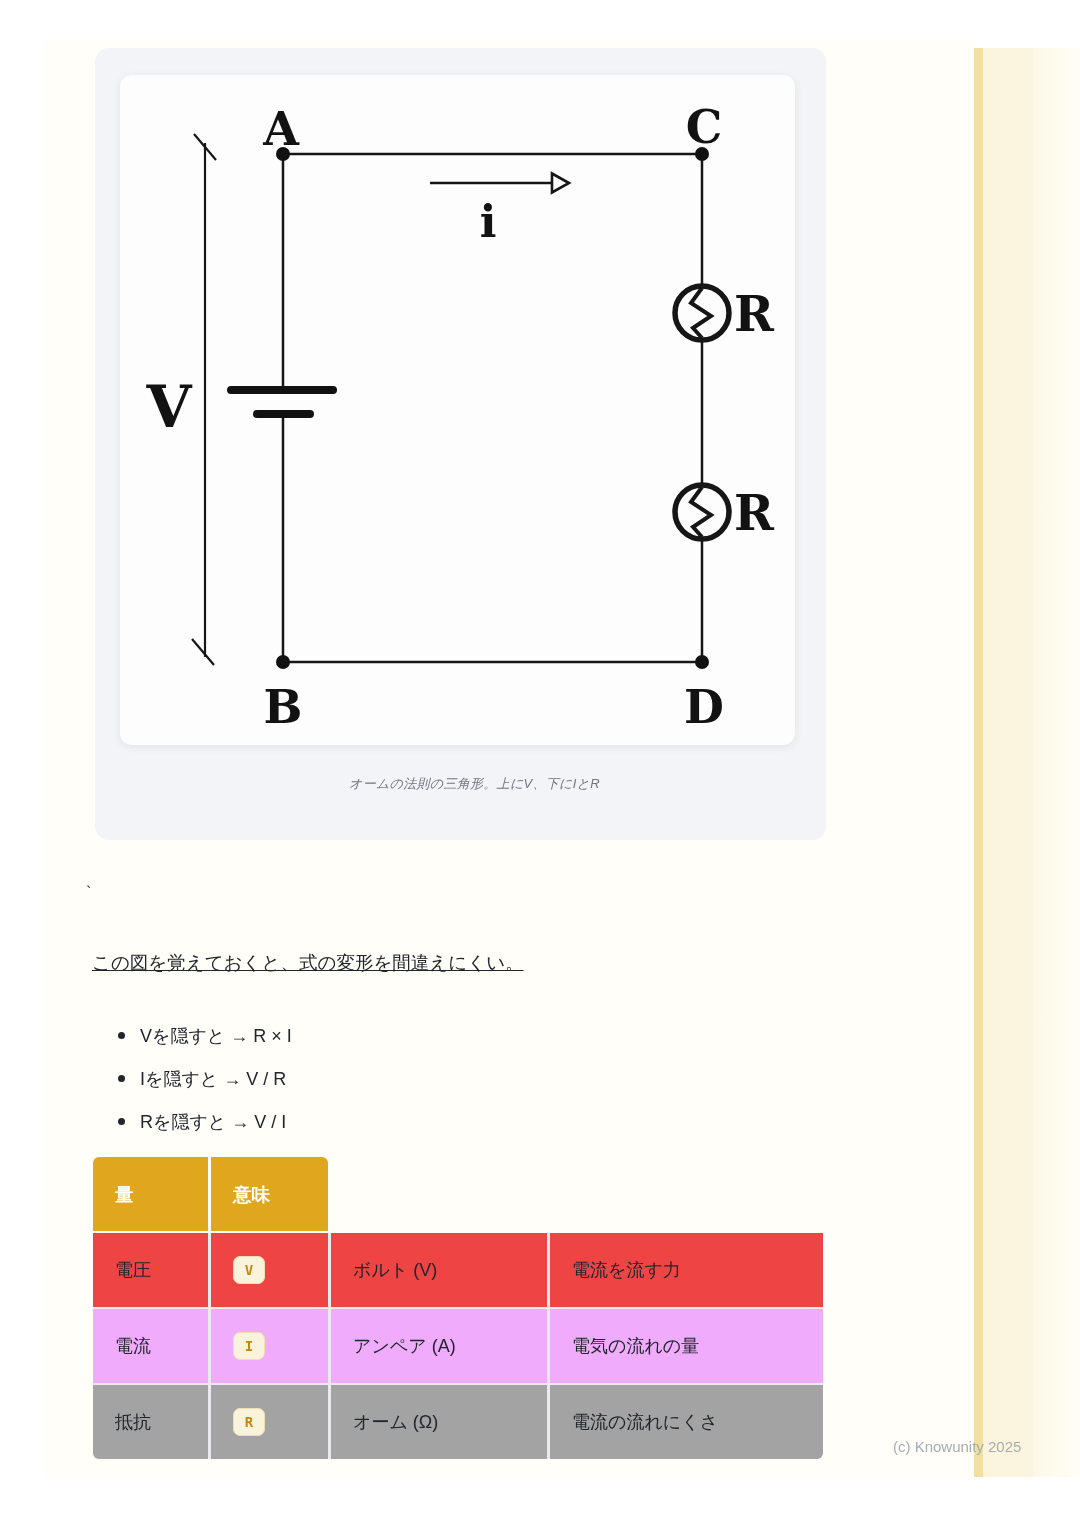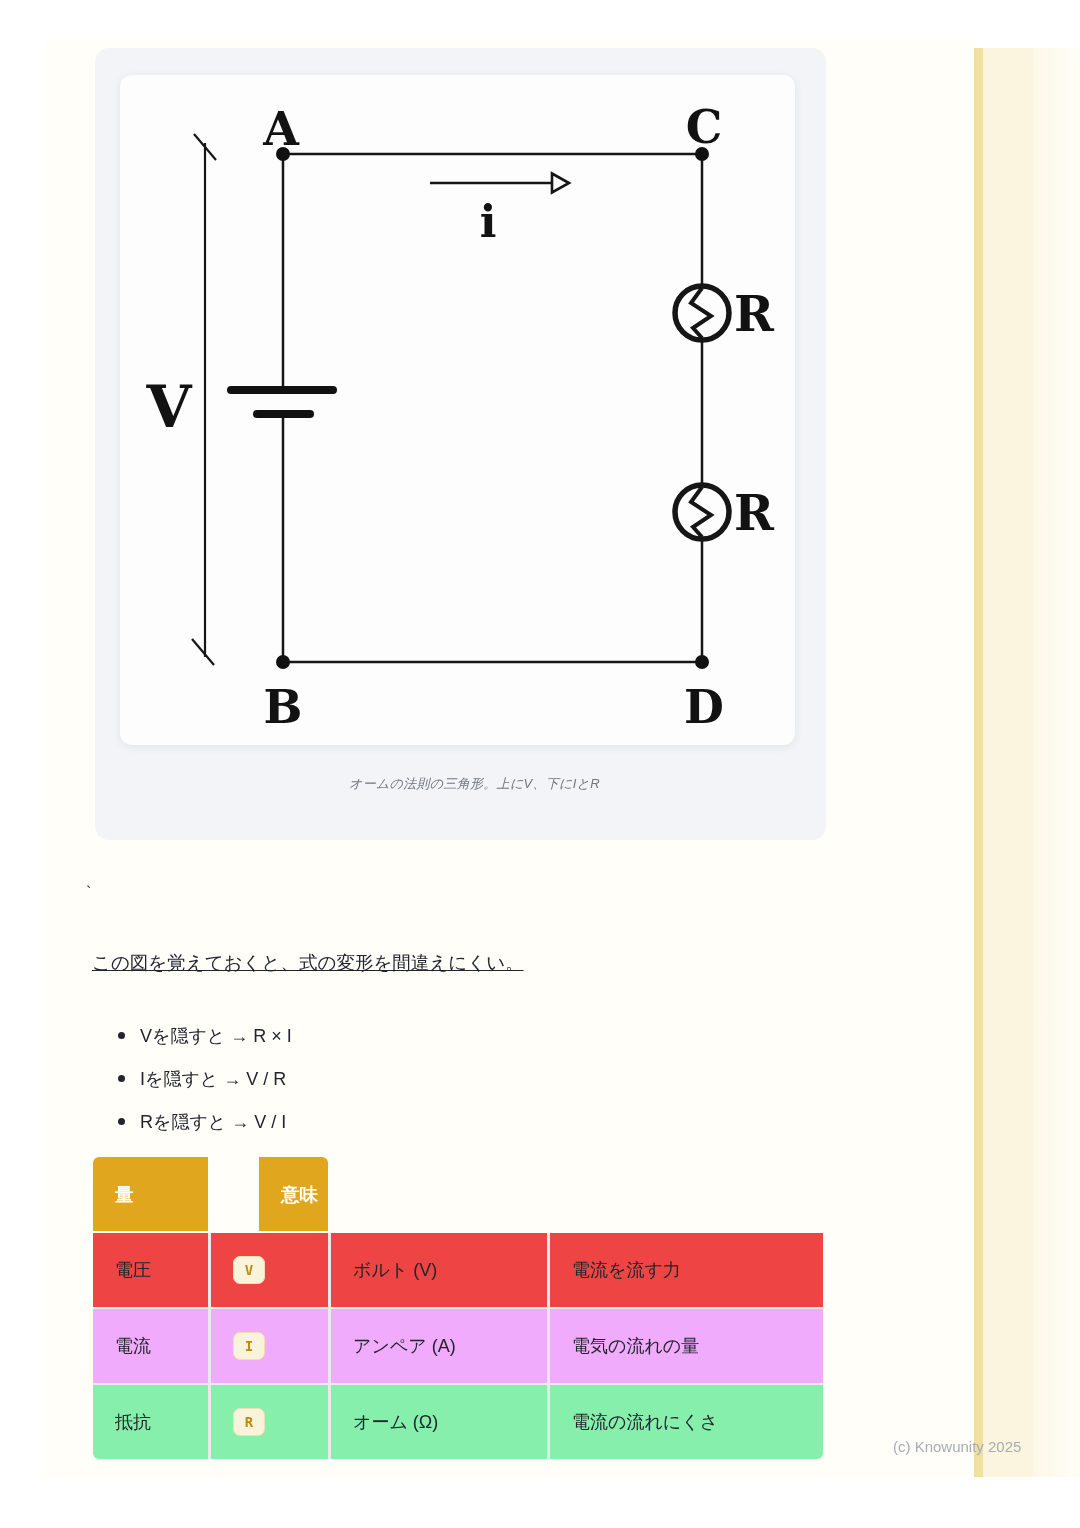--- a/index.html
+++ b/index.html
@@ -50,30 +50,30 @@
   .tbl{left:93px;top:1157px;width:730px;}
   .tbl-header,.tbl-body{
     display:grid;grid-template-columns:115px 117px 216px 276px;column-gap:3px;
   }
   .tbl-header .th{
     height:74px;background:#E0A71E;color:#FFFFFF;
     font-weight:700;font-size:18.5px;
     display:flex;align-items:center;padding-left:22px;box-sizing:border-box;
   }
   .tbl-header .th:first-child{border-top-left-radius:6px;}
-  .tbl-header .th:last-child{border-top-right-radius:6px;margin-left:48px;}
+  .tbl-header .th:last-child{border-top-right-radius:6px;}
   .tbl-body{background:#E8EAED;row-gap:2px;margin-top:2px;border-radius:0 0 6px 6px;overflow:hidden;}
   .tbl-body .td{
     height:74px;display:flex;align-items:center;
     padding-left:22px;box-sizing:border-box;
     font-size:18px;color:#21262C;
   }
   .row1{background:#ef4444;}
   .row2{background:#f0abfc;}
-  .row3{background:#86efac;}
+  .row3{background:#a3a3a3;}
   .badge{
     display:inline-flex;align-items:center;justify-content:center;
     padding:6px 8px;min-width:14px;
     background:#FAF3DB;border:1px solid #EFE0B4;border-radius:7px;
     color:#BE8A0A;font-family:"DejaVu Sans Mono",monospace;
     font-size:14px;font-weight:700;line-height:1;
   }
   .footer-note{left:893px;top:1438px;font-size:15px;color:#A6ACB4;z-index:5;}
 
   

